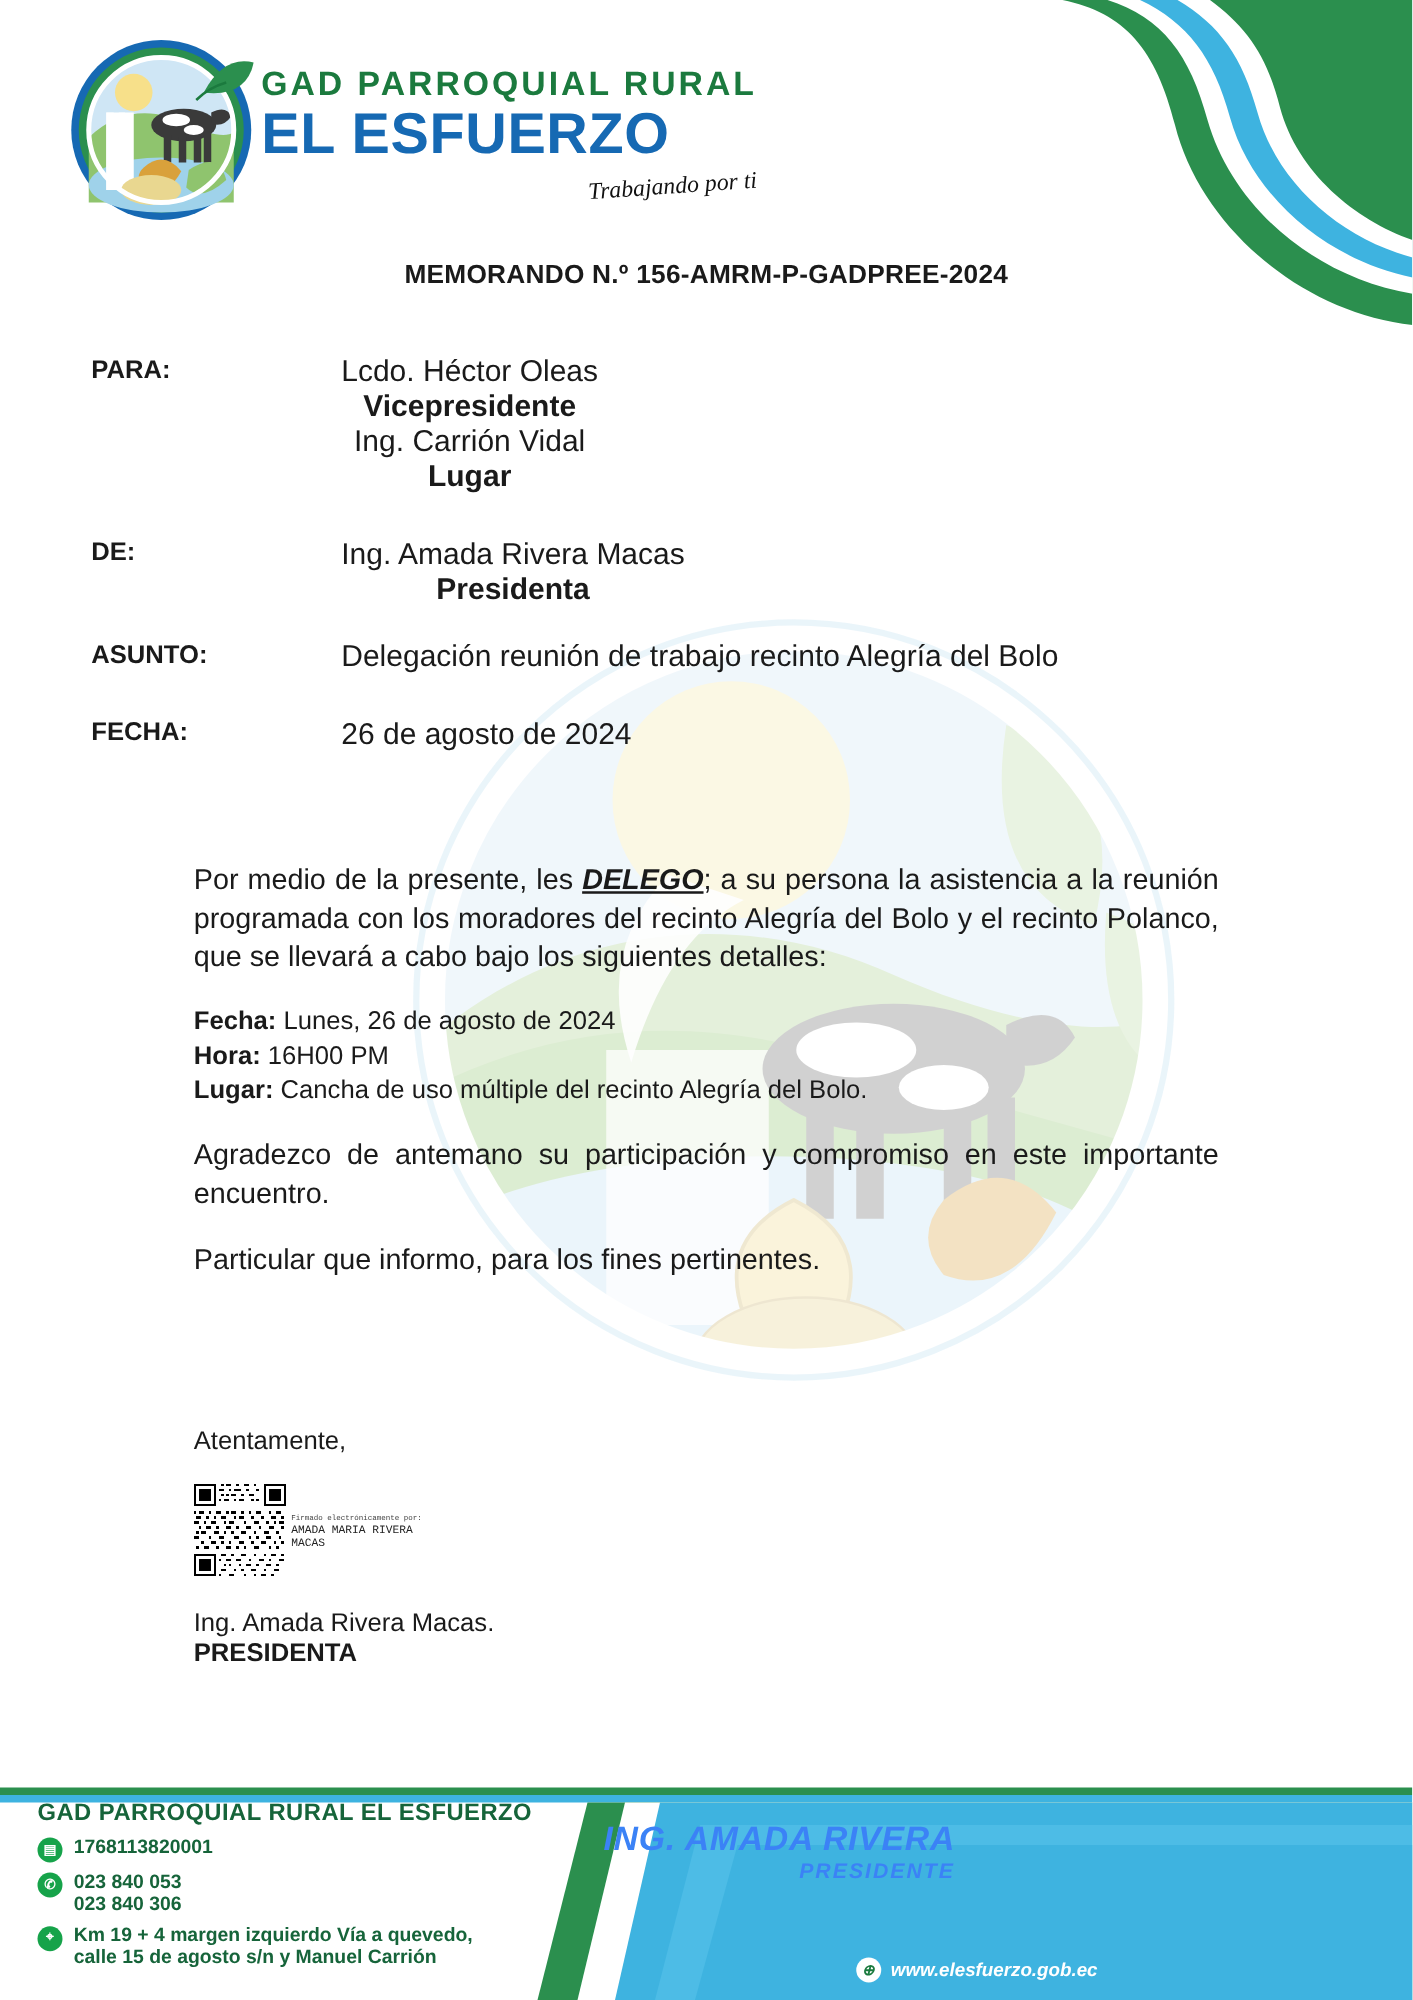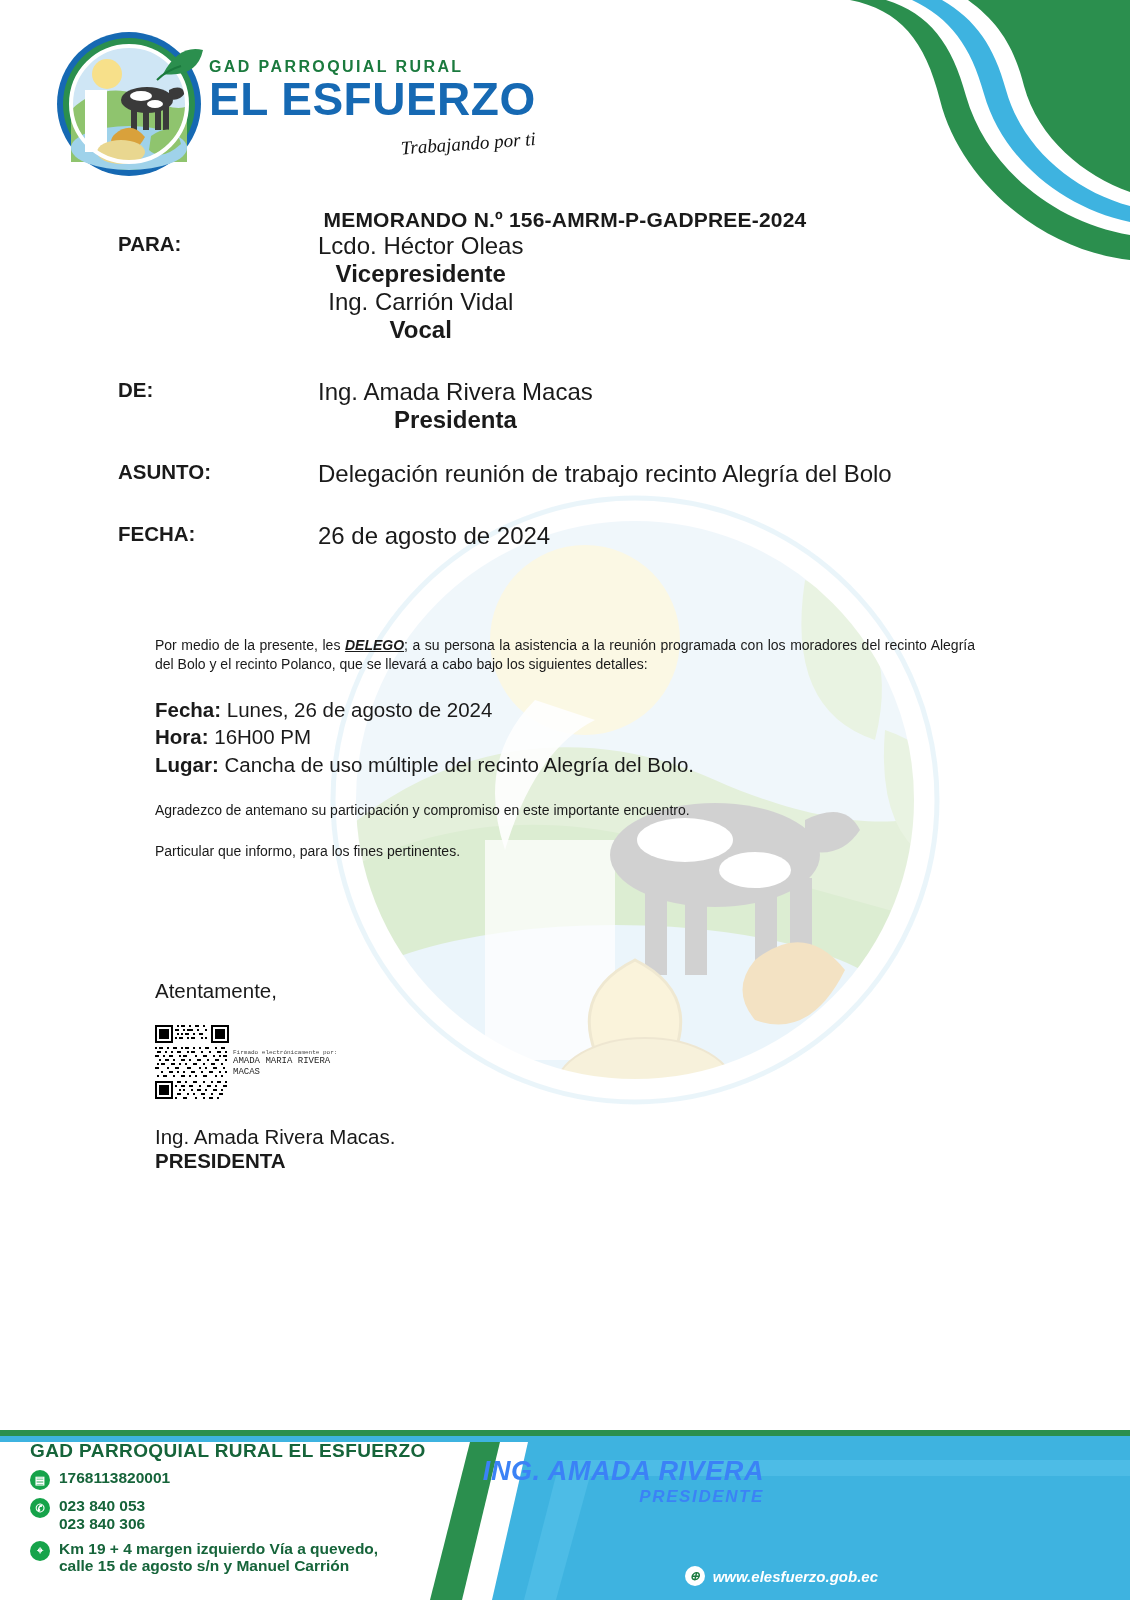--- a/index.html
+++ b/index.html
@@ -24,21 +24,21 @@
     opacity:.30;
     z-index:0;
     pointer-events:none;
   }
 
   
   .logo-wrap { position:absolute; left:55px; top:30px; z-index:3; display:flex; align-items:center; }
   .logo-mark { width:148px; height:148px; position:relative; }
   .logo-text { margin-left:6px; }
   .logo-line1 {
-    font-weight:bold; font-size:16px; letter-spacing:2.4px; color:#1b7a3e;
+    font-weight:bold; font-size:27px; letter-spacing:2.4px; color:#1b7a3e;
     font-family:"Liberation Sans", sans-serif;
   }
   .logo-line2 {
     font-weight:bold; font-size:46px; letter-spacing:0.5px; color:#1669b3;
     line-height:.95; margin-top:2px;
     font-family:"Liberation Sans", sans-serif;
   }
   .logo-line3 {
     font-size:19px; color:#111; font-style:italic; text-align:right;
     margin-top:6px; font-family:"Liberation Serif", serif;
@@ -46,31 +46,31 @@
   }
 
   
   .doc { position:absolute; left:0; top:0; width:1130px; z-index:2; }
 
   .memo-title {
     text-align:center; font-weight:bold; font-size:21px; margin-top:208px;
     letter-spacing:.2px;
   }
 
-  .fields { padding-left:118px; }
+  .fields { margin-top:52px; padding-left:73px; }
   .field-row { display:flex; margin-bottom:4px; }
   .field-label { width:200px; font-weight:bold; font-size:20.5px; }
   .field-value { font-size:24px;text-align:center; }
   .field-value .b { font-weight:bold; display:block; }
   .field-value .n { display:block; }
   .gap-md { height:30px; }
   .gap-sm { height:22px; }
 
   .content { padding:0 155px 0 155px; margin-top:86px; }
-  .para { font-size:14px; line-height:1.35; text-align:justify; margin-bottom:22px; }
+  .para { font-size:23px; line-height:1.35; text-align:justify; margin-bottom:22px; }
   .delego { font-weight:bold; font-style:italic; text-decoration:underline; }
   .detail-line { font-size:20.5px; line-height:1.35; }
   .detail-line b { font-weight:bold; }
   .details { margin-bottom:22px; }
 
   .atentamente { margin-top:118px; font-size:20.5px; }
 
   .sign-block { margin-top:22px; display:flex; align-items:flex-start; }
   .qr { width:74px; height:74px; margin-left:0px; }
   .sign-meta { font-family:"Liberation Mono", monospace; font-size:9px; line-height:1.25; margin-left:4px; margin-top:24px; color:#222; }
@@ -202,21 +202,21 @@
   <div class="memo-title">MEMORANDO N.º 156-AMRM-P-GADPREE-2024</div>
 
   <div class="fields">
 
     <div class="field-row">
       <div class="field-label">PARA:</div>
       <div class="field-value">
         <span class="n">Lcdo. Héctor Oleas</span>
         <span class="b">Vicepresidente</span>
         <span class="n">Ing. Carrión Vidal</span>
-        <span class="b">Vocal</span>
+        <span class="b">Lugar</span>
       </div>
     </div>
 
     <div class="gap-md"></div>
 
     <div class="field-row">
       <div class="field-label">DE:</div>
       <div class="field-value">
         <span class="n">Ing. Amada Rivera Macas</span>
         <span class="b">Presidenta</span>

